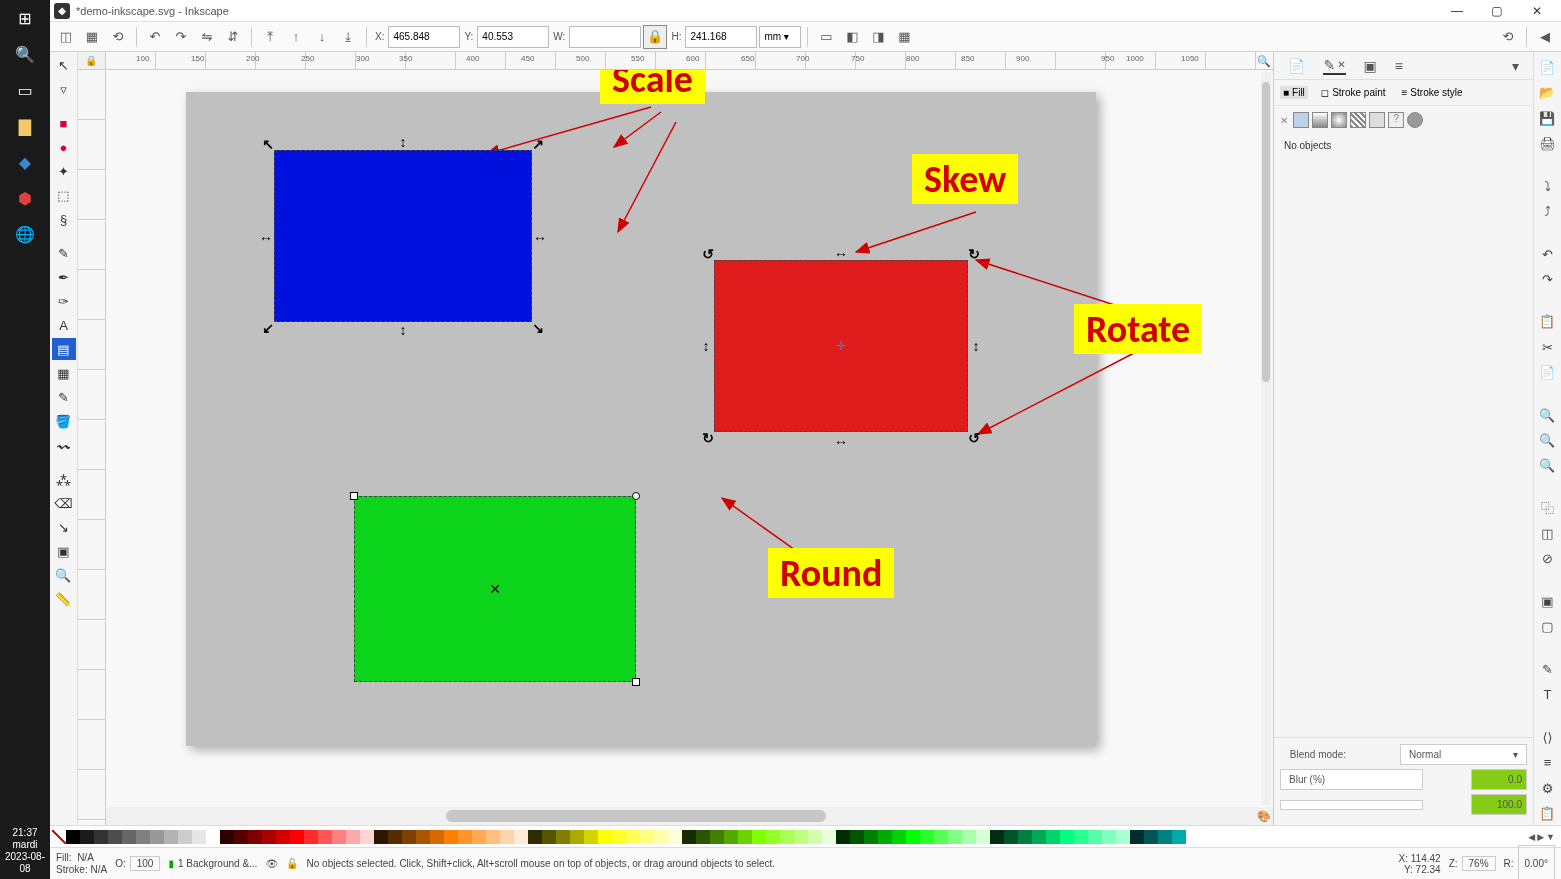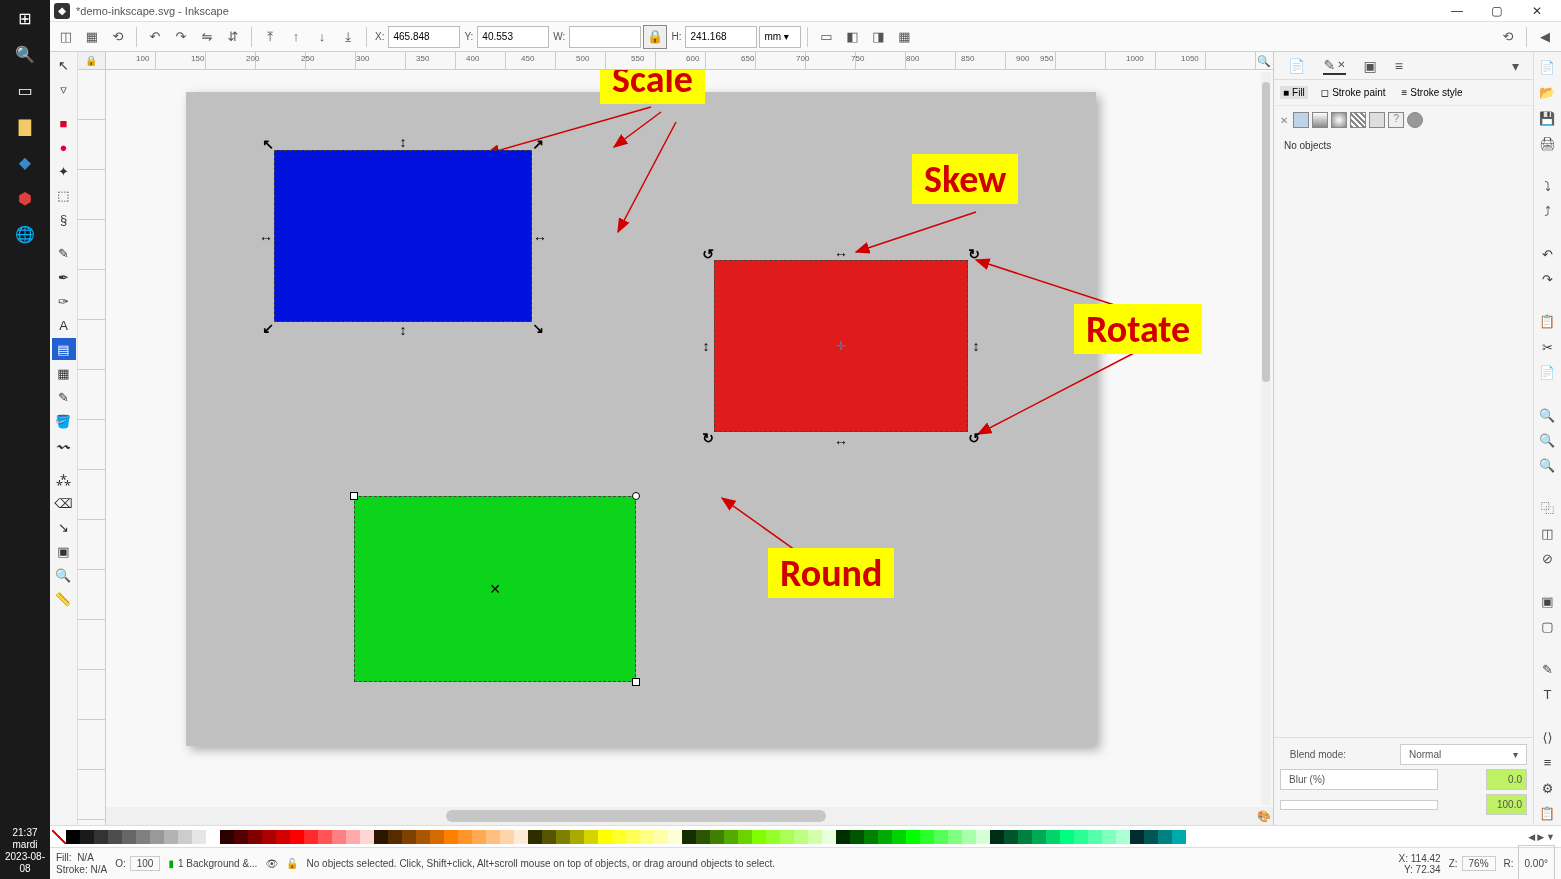--- a/index.html
+++ b/index.html
@@ -53,21 +53,21 @@
 .right-panel .fs-row{height:26px;display:flex;align-items:center;padding:0 6px;gap:10px;font-size:10px;border-bottom:1px solid #e8e8e8;}
 .right-panel .fs-row .fs-item{display:flex;align-items:center;gap:3px;padding:1px 3px;}
 .right-panel .fs-row .fs-item.active{background:#e0e0e0;}
 .right-panel .swatch-row{height:28px;display:flex;align-items:center;padding:0 6px;gap:3px;}
 .right-panel .swatch-row .sw{width:16px;height:16px;border:1px solid #888;}
 .right-panel .noobj{padding:6px 10px;font-size:10px;color:#333;}
 .right-panel .spacer{flex:1;}
 .right-panel .bottom-controls{padding:6px;border-top:1px solid #ddd;}
 .right-panel .brow{display:flex;align-items:center;font-size:10px;color:#555;margin-bottom:4px;gap:48px;}
 .right-panel .brow .blabel{flex:1;padding:4px 8px;background:#fff;border:1px solid #ccc;}
-.right-panel .brow .bval{width:41px;padding:4px;border:1px solid #ccc;background:#bef264;text-align:right;}
+.right-panel .brow .bval{width:56px;padding:4px;border:1px solid #ccc;background:#84cc16;text-align:right;}
 .snap-strip{width:28px;background:#f5f5f5;border-left:1px solid #ddd;display:flex;flex-direction:column;align-items:center;padding-top:4px;gap:2px;}
 .snap-strip .sn{width:24px;height:24px;display:flex;align-items:center;justify-content:center;font-size:13px;color:#444;}
 .snap-strip .gap{height:16px;}
 .palette-row{height:22px;display:flex;align-items:center;padding:0 2px;border-top:1px solid #ddd;background:#fff;}
 .palette-row .px{width:14px;height:14px;display:inline-block;}
 .palette-row .px.none{background:#fff;position:relative;}
 .palette-row .px.none::after{content:'';position:absolute;left:0;top:0;right:0;bottom:0;background:linear-gradient(to top right, transparent 45%, red 45%, red 55%, transparent 55%);}
 .palette-row .scroll-arrows{margin-left:auto;display:flex;gap:2px;font-size:9px;color:#555;padding:0 4px;}
 .status-bar{height:32px;display:flex;align-items:center;font-size:10px;color:#444;padding:0 6px;border-top:1px solid #ddd;background:#fafafa;gap:8px;}
 .status-bar .fillstroke{line-height:1.2;}
@@ -174,33 +174,33 @@
     </div>
 
     <div class="canvas-area">
       <div class="ruler-corner">🔒</div>
       <div class="h-ruler" id="hruler">
           <span style="left: 30px;">100</span>
           <span style="left: 85px;">150</span>
           <span style="left: 140px;">200</span>
           <span style="left: 195px;">250</span>
           <span style="left: 250px;">300</span>
-          <span style="left: 310px;">350</span>
+          <span style="left: 293px;">350</span>
           <span style="left: 360px;">400</span>
           <span style="left: 415px;">450</span>
           <span style="left: 470px;">500</span>
           <span style="left: 525px;">550</span>
           <span style="left: 580px;">600</span>
           <span style="left: 635px;">650</span>
           <span style="left: 690px;">700</span>
           <span style="left: 745px;">750</span>
           <span style="left: 800px;">800</span>
           <span style="left: 855px;">850</span>
           <span style="left: 910px;">900</span>
-          <span style="left: 934px;">950</span>
+          <span style="left: 995px;">950</span>
           <span style="left: 1020px;">1000</span>
           <span style="left: 1075px;">1050</span>
         </div>
       <div class="v-ruler"></div>
       <div style="position:absolute;top:0;right:0;width:18px;height:18px;z-index:3;display:flex;align-items:center;justify-content:center;font-size:11px;">🔍</div>
 
       <div class="canvas-scroll">
         <div class="page">
 
           <svg style="position:absolute;left:0;top:0;width:1100px;height:700px;overflow:visible;pointer-events:none;">

